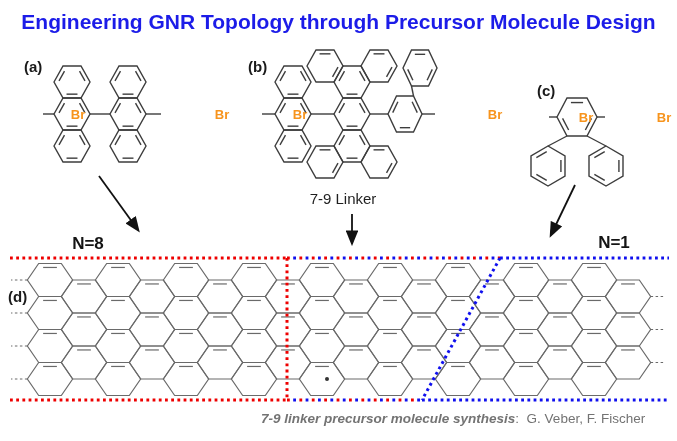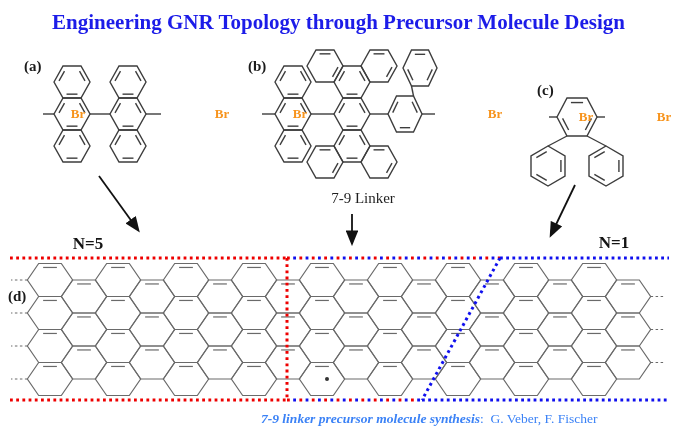--- a/index.html
+++ b/index.html
@@ -1,26 +1,26 @@
 <!DOCTYPE html>
 <html><head>
 <meta charset="utf-8">
 <style>
   html,body{margin:0;padding:0;background:#ffffff;}
   #canvas{position:relative;width:677px;height:441px;background:#fff;overflow:hidden;
-          font-family:Liberation Serif, serif;}
+          font-family:Liberation Sans, sans-serif;}
   #art{position:absolute;left:0;top:0;width:677px;height:441px;}
   .txt{position:absolute;white-space:nowrap;color:#111;}
   .center{transform:translate(-50%,-50%);}
   #title{left:0;top:10px;width:677px;text-align:center;font-size:21px;font-weight:bold;}
   .panel-label{font-size:15px;font-weight:bold;color:#1a1a1a;}
   .br{font-size:13px;font-weight:bold;margin-left:48px;}
   .nlabel{font-size:17px;font-weight:bold;color:#141414;}
-  #linker-caption{font-size:15px;color:#1f1f1f;margin-left:20px;}
-  #footer{left:261px;top:411px;font-size:13.5px;color:#3b82f6;}
+  #linker-caption{font-size:15px;color:#1f1f1f;}
+  #footer{left:261px;top:411px;font-size:13.5px;color:#737373;}
   #footer .emph{font-weight:bold;font-style:italic;}
   #footer .credit{white-space:pre;}
 </style>
 </head>
 <body>
 
 <div id="canvas">
   <svg id="art" viewBox="0 0 677 441" aria-hidden="true">
       <defs>
         <marker id="ah" viewBox="0 0 10 8" refX="8" refY="4" markerWidth="9" markerHeight="7" orient="auto">
@@ -291,19 +291,19 @@
 
   <span class="txt br center" style="left: 30px; top: 114px; color: rgb(247, 148, 29);">Br</span>
   <span class="txt br center" style="left: 174px; top: 114px; color: rgb(247, 148, 29);">Br</span>
   <span class="txt br center" style="left: 252px; top: 114px; color: rgb(247, 148, 29);">Br</span>
   <span class="txt br center" style="left: 447px; top: 114px; color: rgb(247, 148, 29);">Br</span>
   <span class="txt br center" style="left: 538px; top: 117px; color: rgb(247, 148, 29);">Br</span>
   <span class="txt br center" style="left: 616px; top: 117px; color: rgb(247, 148, 29);">Br</span>
 
   <span id="linker-caption" class="txt center" style="left:343px;top:198px">7-9 Linker</span>
 
-  <span class="txt nlabel center" style="left:88px;top:244px">N=5</span>
+  <span class="txt nlabel center" style="left:88px;top:244px">N=8</span>
   <span class="txt nlabel center" style="left:614px;top:243px">N=1</span>
 
   <div id="footer" class="txt">
     <span class="emph">7-9 linker precursor molecule synthesis</span><span class="credit">:  G. Veber, F. Fischer</span>
   </div>
 </div>
 
 </body></html>

